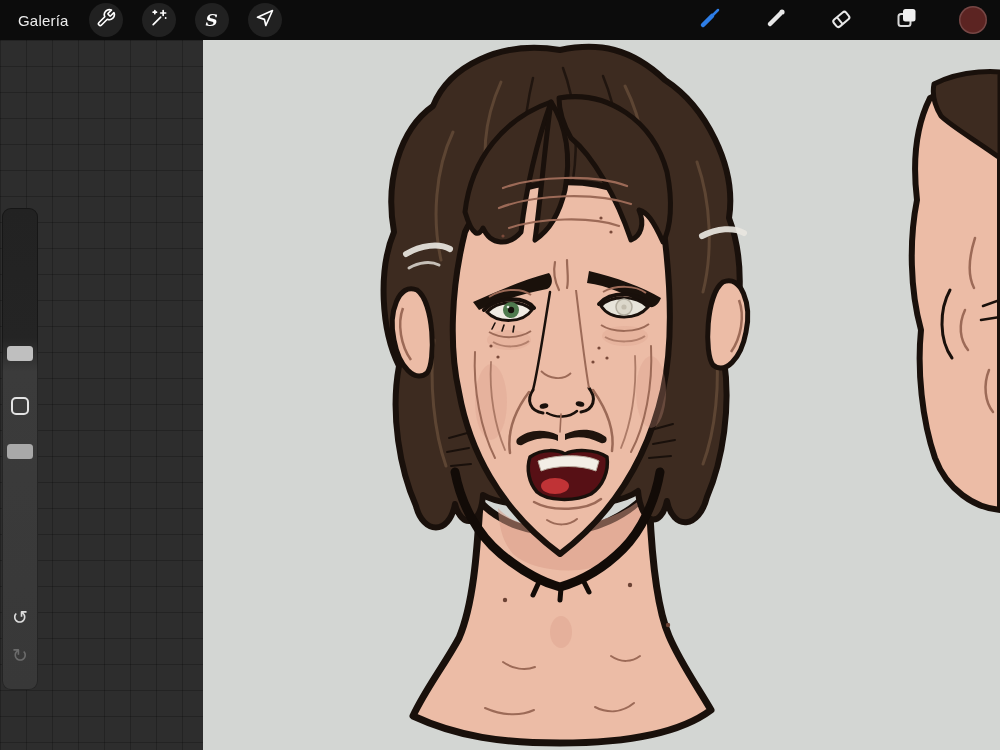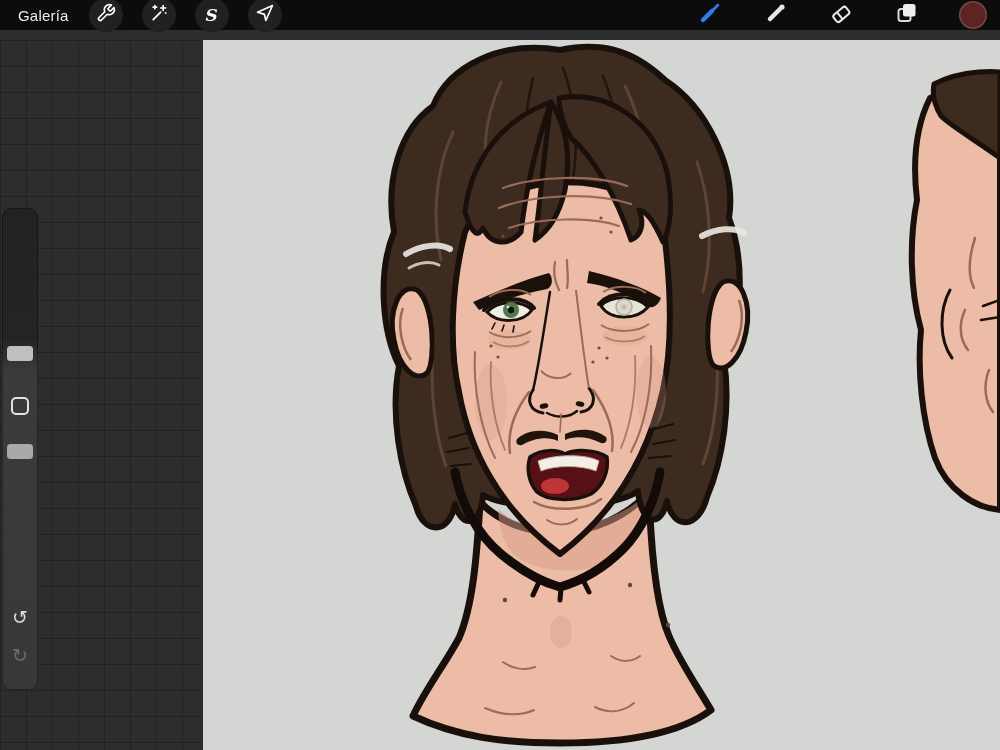--- a/index.html
+++ b/index.html
@@ -1,20 +1,20 @@
 <!DOCTYPE html>
 <html><head>
 <meta charset="utf-8">
 <style>
   html,body{margin:0;padding:0}
   body{width:1000px;height:750px;overflow:hidden;position:relative;
        background:#2d2d2d;font-family:"Liberation Sans",sans-serif;}
 
   
-  .topbar{position:absolute;left:0;top:0;right:0;height:30px;background:#0c0c0c;
+  .topbar{position:absolute;left:0;top:0;right:0;height:40px;background:#0c0c0c;
           display:flex;align-items:center;justify-content:space-between;z-index:20;}
   .tb-left{display:flex;align-items:center;gap:19px;padding-left:18px;}
   .gallery{color:#ededed;font-size:15px;letter-spacing:.2px;margin-right:1px;}
   .circle-btn{width:34px;height:34px;border-radius:50%;background:#212121;
               display:flex;align-items:center;justify-content:center;}
   .tb-right{display:flex;align-items:center;gap:36px;padding-right:12px;}
   .tool-box{width:30px;height:30px;display:flex;align-items:center;justify-content:center;}
   .sel-glyph{font-family:"DejaVu Serif",serif;font-style:italic;font-weight:bold;
              font-size:17px;color:#fff;line-height:1;}
   .color-dot{width:28px;height:28px;border-radius:50%;background:#5c2422;

